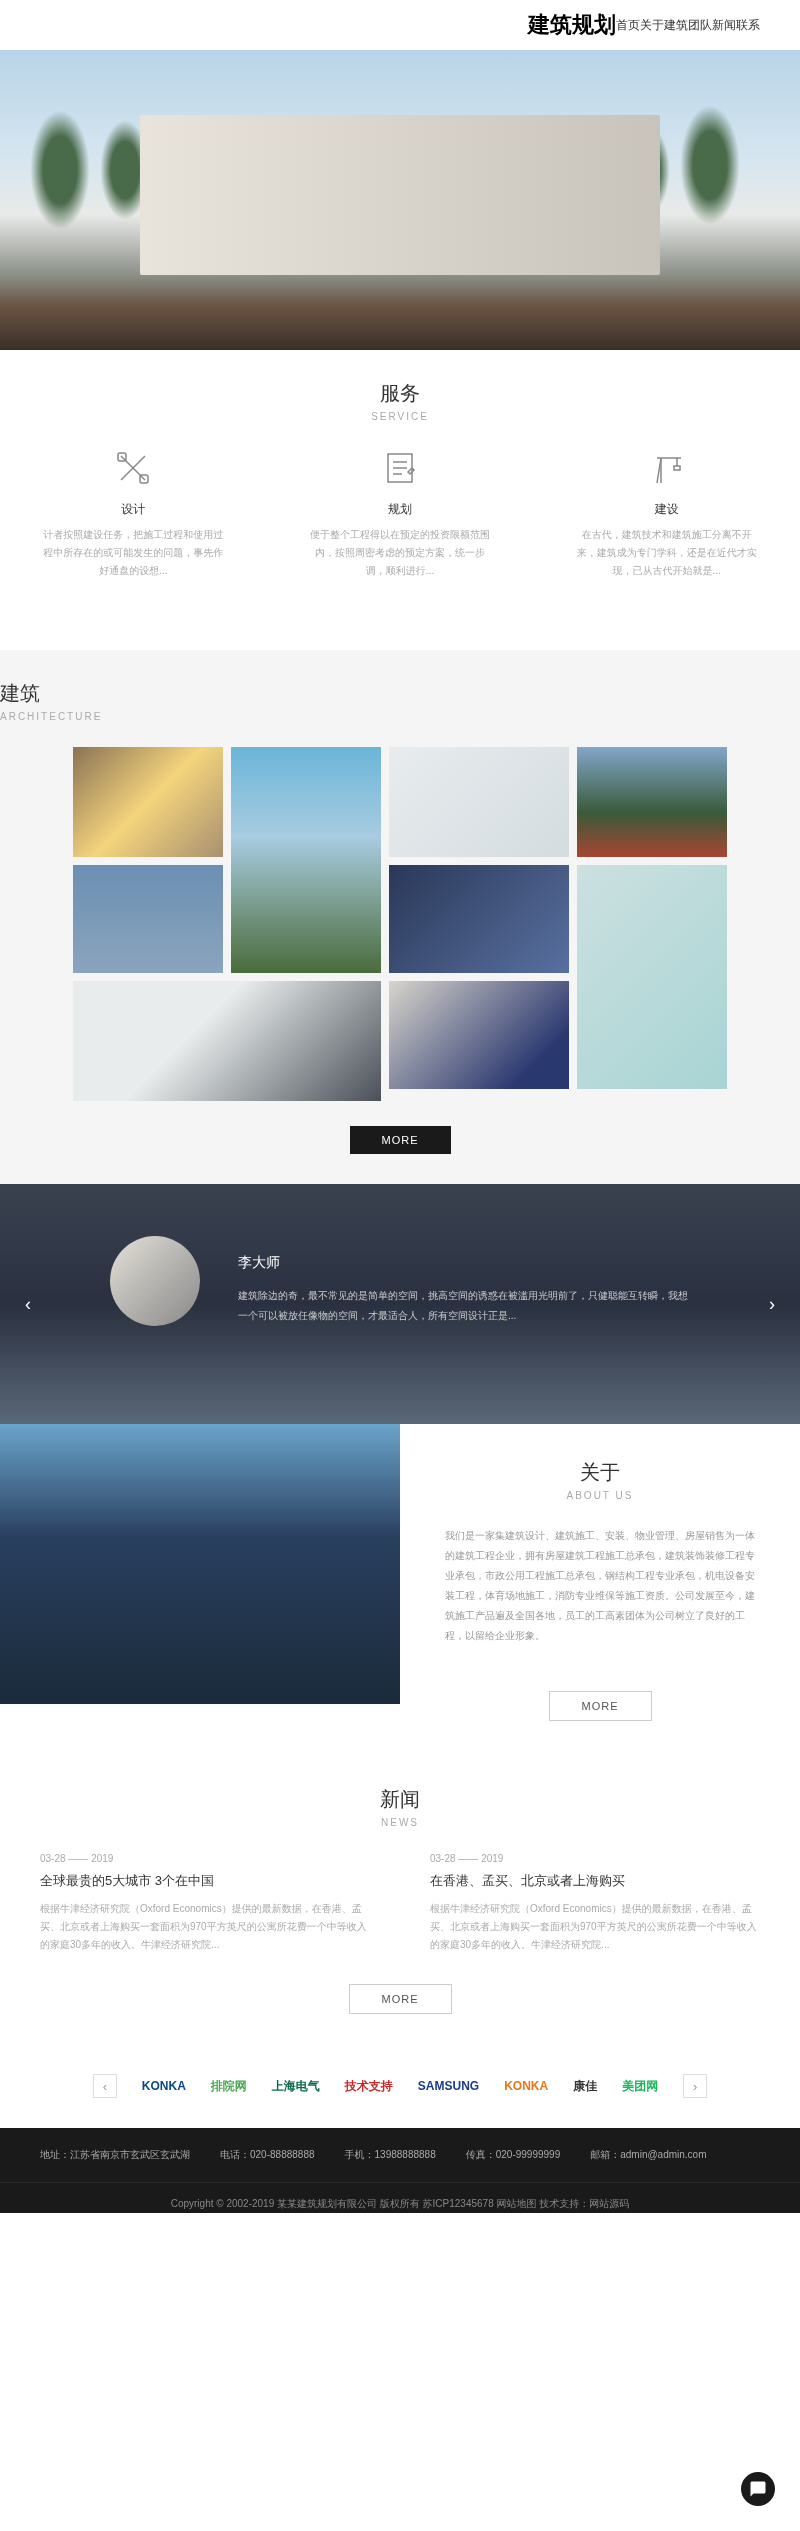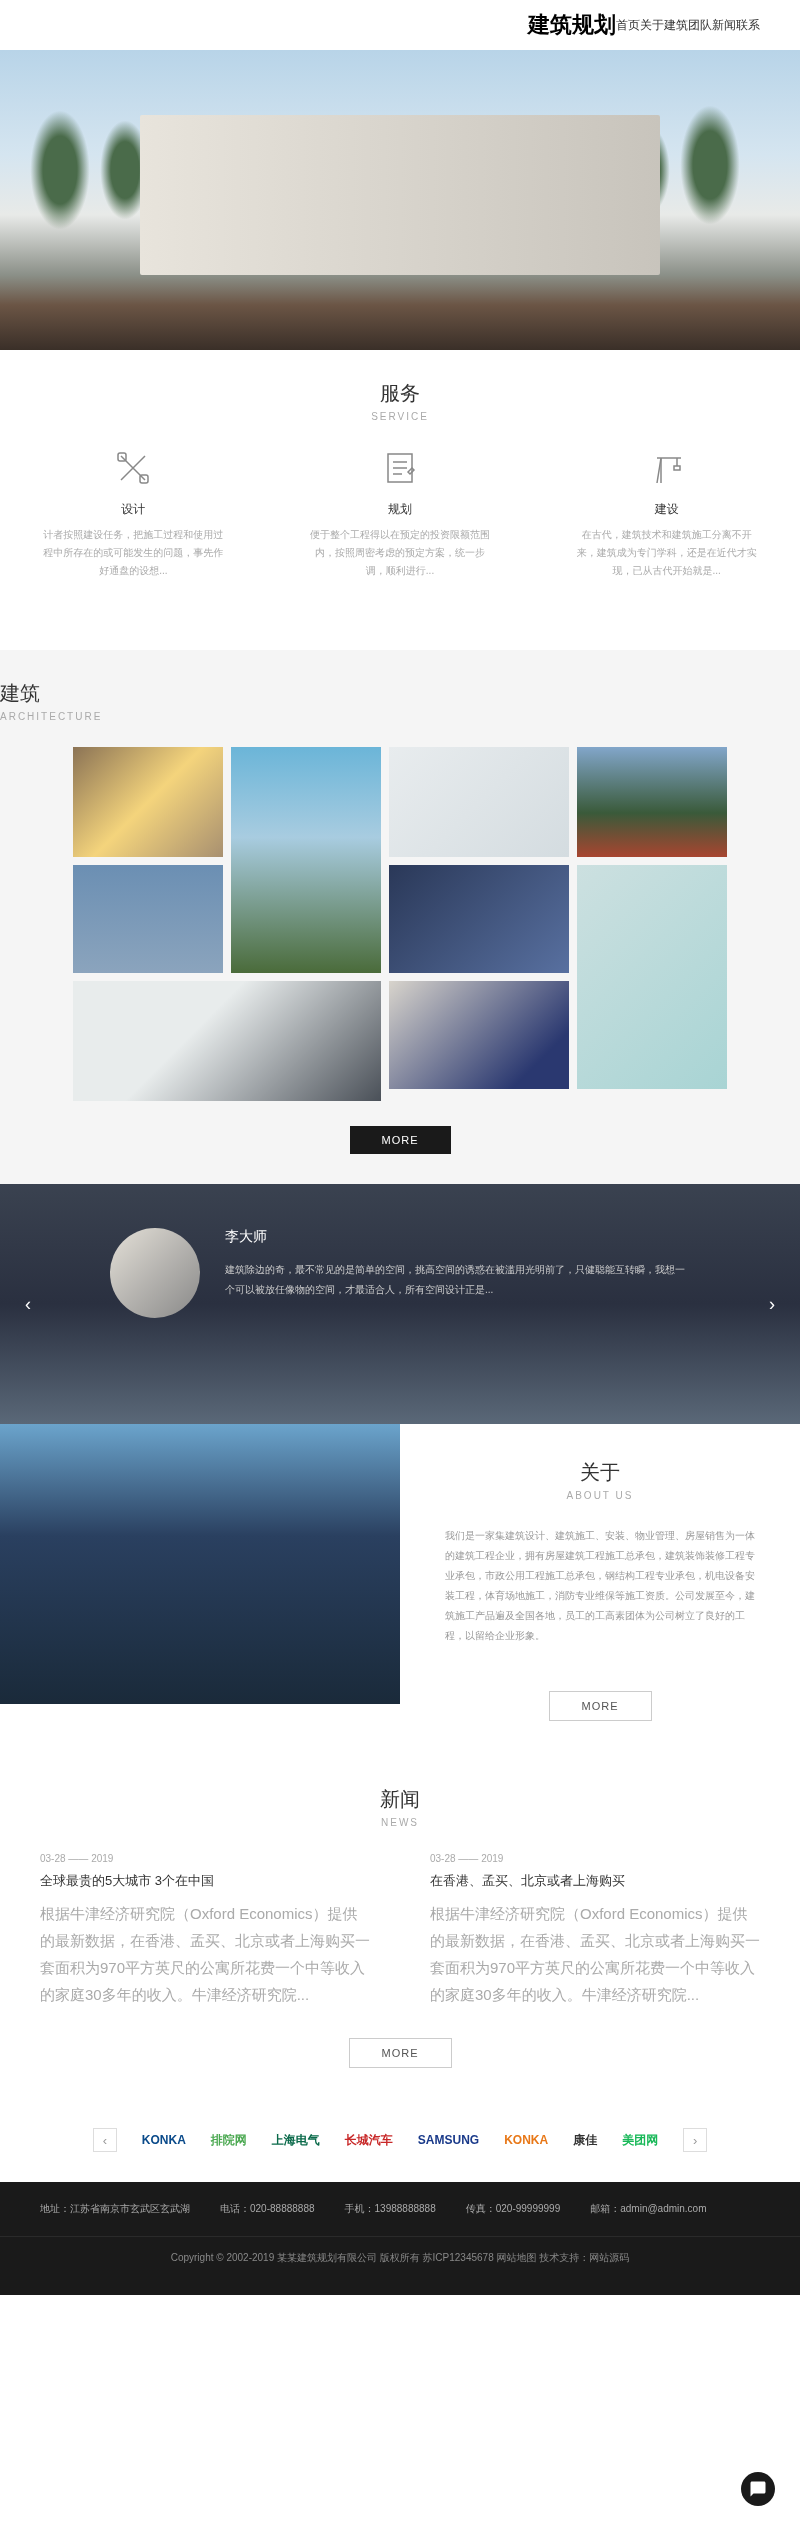--- a/index.html
+++ b/index.html
@@ -31,44 +31,44 @@
 .gitem.g3{grid-column:3;grid-row:1;height:110px;background:linear-gradient(135deg,#e8ecee 0%,#d4dce0 100%)}
 .gitem.g4{grid-column:4;grid-row:1;height:110px;background:linear-gradient(180deg,#82a6ca 0%,#3a5a3a 60%,#a84530 100%)}
 .gitem.g5{grid-column:1;grid-row:2;height:108px;background:linear-gradient(180deg,#6b8fb3 0%,#8ba4bd 100%)}
 .gitem.g6{grid-column:3;grid-row:2;height:108px;background:linear-gradient(135deg,#2a3858 0%,#5870a0 100%)}
 .gitem.g7{grid-column:4;grid-row:2 / span 2;height:224px;background:linear-gradient(135deg,#cce0e0 0%,#a8d4d4 100%)}
 .gitem.g8{grid-column:1 / span 2;grid-row:3;height:120px;background:linear-gradient(135deg,#e8ecec 40%,#4a5058 100%)}
 .gitem.g9{grid-column:3;grid-row:3;height:108px;background:linear-gradient(135deg,#d8d4cc 0%,#2a3870 80%)}
 .more-btn{display:inline-block;padding:8px 32px;background:#1a1a1a;color:#fff;font-size:11px;margin-top:25px;letter-spacing:1px;cursor:pointer}
 .more-btn.outline{background:#fff;color:#555;border:1px solid #ccc}
 .team-section{background:linear-gradient(180deg,#3a4250 0%,#2a3040 50%,#5a6878 100%);padding:40px 0;position:relative;min-height:240px}
-.team-content{display:flex;align-items:flex-start;gap:25px;max-width:700px;margin:4px auto;padding:0 60px}
+.team-content{display:flex;align-items:flex-end;gap:38px;max-width:700px;margin:12px auto;padding:0 60px}
 .team-avatar{width:90px;height:90px;border-radius:50%;background:linear-gradient(135deg,#e4e0d8 0%,#888 100%);flex-shrink:0}
 .team-info{flex:1;color:#fff;text-align:left}
 .team-name{font-size:14px;margin-bottom:14px}
 .team-desc{font-size:10px;line-height:2;color:#ccc}
 .arrow{position:absolute;top:50%;transform:translateY(-50%);width:26px;height:26px;display:flex;align-items:center;justify-content:center;color:#fff;font-size:18px;cursor:pointer}
 .arrow.left{left:15px}
 .arrow.right{right:15px}
 .about-section{display:flex;align-items:stretch}
 .about-img{width:50%;height:280px;background:linear-gradient(180deg,#6ba4cc 0%,#2a4060 40%,#1a2a3a 100%)}
 .about-content{width:50%;padding:35px 45px;text-align:center}
 .about-text{font-size:10px;color:#999;line-height:2;margin-bottom:20px;text-align:left}
 .news-section{padding:30px 40px}
 .news-grid{display:flex;gap:60px;justify-content:center;max-width:760px;margin:0 auto}
 .news-item{flex:1;text-align:left}
 .news-date{font-size:10px;color:#aaa;margin-bottom:8px}
 .news-title{font-size:13px;color:#333;margin-bottom:10px}
-.news-desc{font-size:15px;color:#aaa;line-height:1.8}
+.news-desc{font-size:10px;color:#aaa;line-height:1.8}
 .partners{display:flex;justify-content:center;align-items:center;gap:25px;padding:30px 40px;position:relative}
 .partner-logo{height:22px;display:flex;align-items:center;font-size:12px;font-weight:bold}
 .p-arrow{width:24px;height:24px;border:1px solid #ddd;display:flex;align-items:center;justify-content:center;color:#999;font-size:13px;cursor:pointer}
 .footer{background:#1a1a1a;color:#aaa;padding:20px 40px;font-size:10px;display:flex;justify-content:space-between;align-items:flex-end;flex-wrap:wrap;gap:12px}
 .footer-row{display:flex;gap:30px}
-.copyright{background:#1a1a1a;color:#888;text-align:center;padding:0 40px 30px;font-size:10px;border-top:1px solid #2a2a2a}
+.copyright{background:#1a1a1a;color:#888;text-align:center;padding:0 40px 2px;font-size:10px;border-top:1px solid #2a2a2a}
 .copyright-text{padding-top:14px}
 .float-btn{position:fixed;bottom:25px;right:25px;width:34px;height:34px;border-radius:50%;background:#1a1a1a;color:#fff;display:flex;align-items:center;justify-content:center;font-size:16px;cursor:pointer}
 </style>
 </head>
 <body>
 
 <div class="header">
   <div class="logo">建筑规划</div>
   <div class="nav">
     <div class="nav-item">首页</div>
@@ -195,21 +195,21 @@
     </div>
   </div>
   <div class="more-btn outline" style="margin-top:30px">MORE</div>
 </div>
 
 <div class="partners">
   <div class="p-arrow">‹</div>
   <div class="partner-logo" style="color:#0a4a8a">KONKA</div>
   <div class="partner-logo" style="color:#4aa850">排院网</div>
   <div class="partner-logo" style="color:#0a6a4a">上海电气</div>
-  <div class="partner-logo" style="color:#c82828">长城汽车</div>
+  <div class="partner-logo" style="color:#c82828">技术支持</div>
   <div class="partner-logo" style="color:#1a3a8a">SAMSUNG</div>
   <div class="partner-logo" style="color:#e87818">KONKA</div>
   <div class="partner-logo" style="color:#333">康佳</div>
   <div class="partner-logo" style="color:#18b858">美团网</div>
   <div class="p-arrow">›</div>
 </div>
 
 <div class="footer">
   <div class="footer-row">
     <span>地址：江苏省南京市玄武区玄武湖</span>

